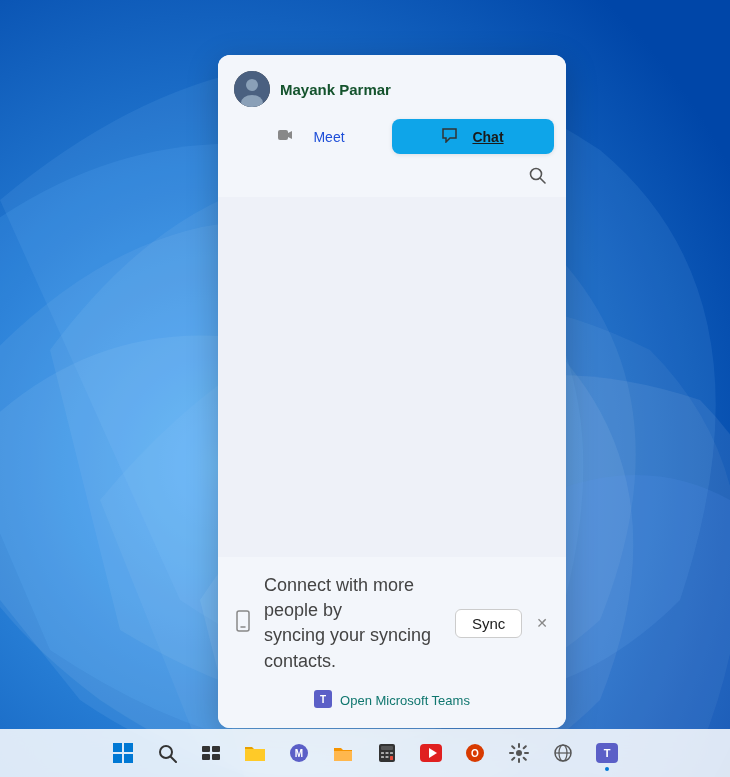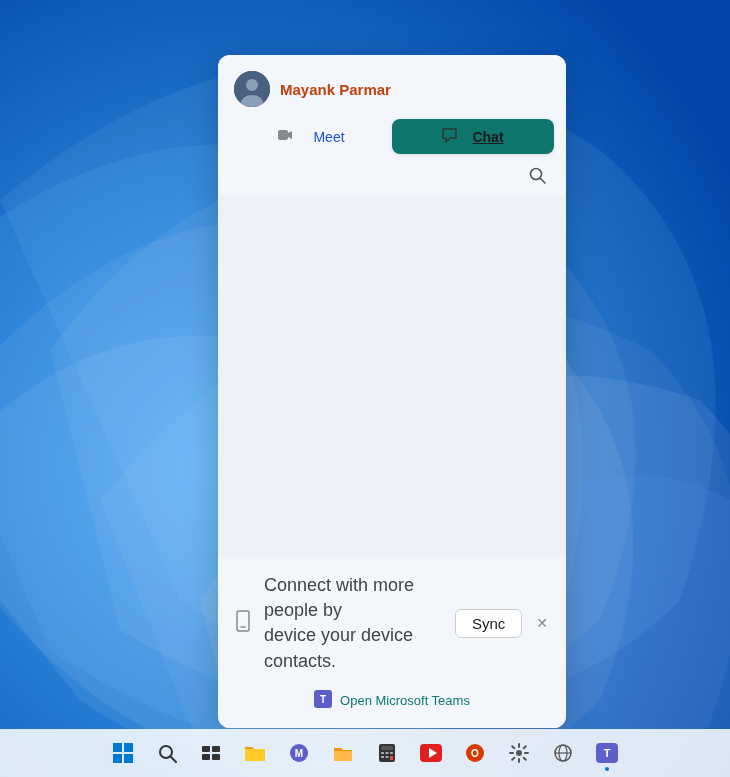--- a/index.html
+++ b/index.html
@@ -71,21 +71,21 @@
       display: flex;
       align-items: center;
       justify-content: center;
       color: #ccc;
       font-size: 14px;
     }
 
     .user-name {
       font-size: 15px;
       font-weight: 600;
-      color: #c2410c;
+      color: #14532d;
     }
 
     .tabs-row {
       display: flex;
       padding: 0 12px 8px 12px;
       gap: 0;
     }
 
     .tab-meet {
       flex: 1;
@@ -99,21 +99,21 @@
       cursor: pointer;
       display: flex;
       align-items: center;
       justify-content: center;
       gap: 20px;
     }
 
     .tab-chat {
       flex: 1;
       padding: 8px 0;
-      background: #0f766e;
+      background: #0ea5e9;
       border: none;
       border-radius: 8px;
       font-size: 14px;
       font-weight: 600;
       color: #1a1a1a;
       cursor: pointer;
       display: flex;
       align-items: center;
       justify-content: center;
       gap: 15px;
@@ -318,21 +318,21 @@
 
       <div class="sync-row">
         <span class="phone-icon">
           <svg width="22" height="22" viewBox="0 0 22 22" fill="none">
             <rect x="5" y="1" width="12" height="20" rx="2" stroke="#888" stroke-width="1.5" fill="none"></rect>
             <line x1="9" y1="17" x2="13" y2="17" stroke="#888" stroke-width="1.5" stroke-linecap="round"></line>
           </svg>
         </span>
         <div class="sync-text">
           <span>Connect with more people by</span><br>
-          <span>device your device contacts.</span>
+          <span>syncing your syncing contacts.</span>
         </div>
         <button class="sync-btn">Sync</button>
         <button class="close-sync-btn">✕</button>
       </div>
 
       <div class="open-teams-row">
         <span>
           <svg width="18" height="18" viewBox="0 0 18 18">
             <rect width="18" height="18" rx="3" fill="#5b5fc7"></rect>
             <text x="9" y="13" text-anchor="middle" font-size="10" font-weight="bold" fill="white" font-family="Arial">T</text>

